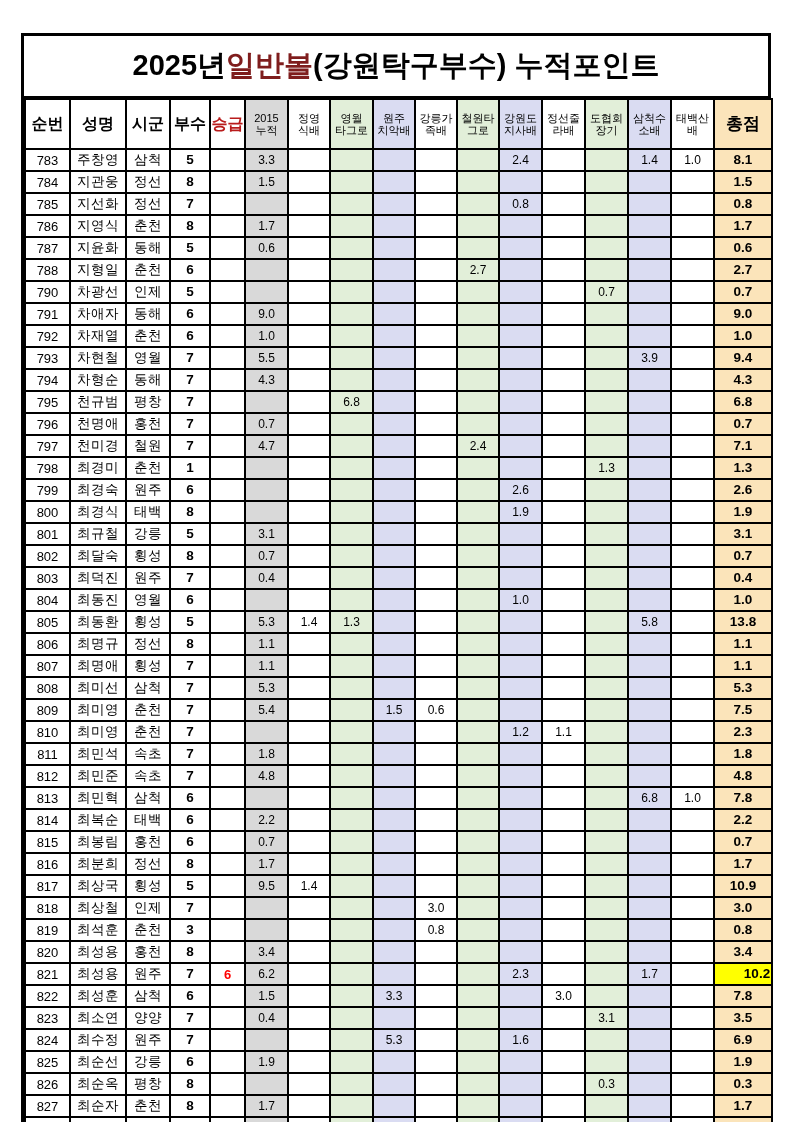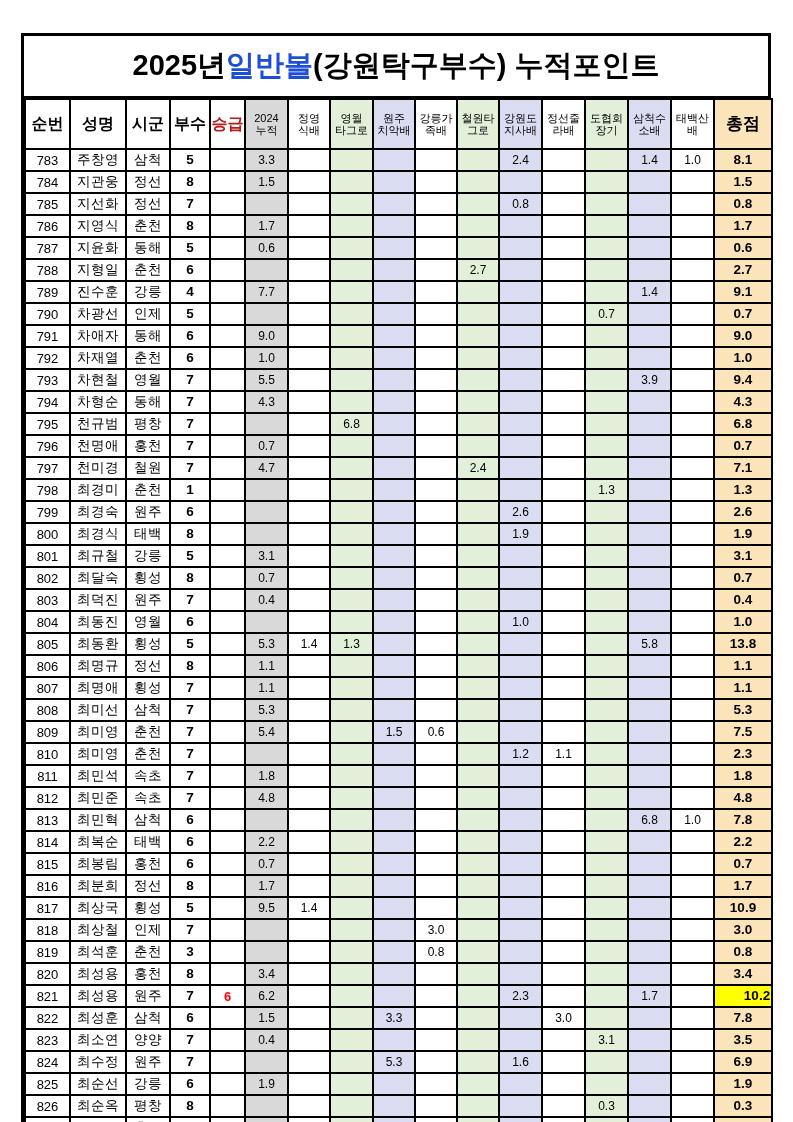--- a/index.html
+++ b/index.html
@@ -10,21 +10,21 @@
   }
   .frame{
     position:absolute;left:21px;top:33px;width:750px;
     border:3px solid #000;box-sizing:border-box;background:#fff;
   }
   .title{
     height:60px;border-bottom:2px solid #000;
     display:flex;align-items:center;justify-content:center;
     font-size:29px;font-weight:bold;letter-spacing:0px;color:#000;
   }
-  .title .red{color:#1d4ed8;}
+  .title .red{color:#7f1d1d;}
   table{border-collapse:collapse;table-layout:fixed;width:100%;}
   th,td{
     border:2px solid #000;padding:0;text-align:center;vertical-align:middle;
     overflow:hidden;box-sizing:border-box;
   }
   thead tr{height:50px;}
   th{font-weight:bold;font-size:16px;line-height:1.12;white-space:pre-line;background:#fff;}
   th.small{font-size:11px;font-weight:normal;}
   th.total-h{font-size:17px;}
   th.th-red{color:#b91c1c;}
@@ -76,21 +76,21 @@
         <col class="c15">
       <col class="c16">
     </colgroup>
     <thead>
       <tr id="header-row">
           <th>순번</th>
           <th>성명</th>
           <th>시군</th>
           <th>부수</th>
           <th class="th-red">승급</th>
-          <th class="small bg-gray">2024
+          <th class="small bg-gray">2015
 누적</th>
           <th class="small">정영
 식배</th>
           <th class="small bg-green">영월
 타그로</th>
           <th class="small bg-blue">원주
 치악배</th>
           <th class="small">강릉가
 족배</th>
           <th class="small bg-green">철원타
@@ -217,39 +217,20 @@
           <td class="col-gangneung_family"></td>
           <td class="col-cheorwon_tagro bg-green">2.7</td>
           <td class="col-gangwon_governor bg-blue"></td>
           <td class="col-jeongseon_julla"></td>
           <td class="col-dohyeophoe_janggi bg-green"></td>
           <td class="col-samcheok_suso bg-blue"></td>
           <td class="col-taebaeksan"></td>
           <td class="col-total bg-orange">2.7</td>
         </tr>
         <tr>
-          <td class="col-no">789</td>
-          <td class="col-name">진수훈</td>
-          <td class="col-region">강릉</td>
-          <td class="col-grade">4</td>
-          <td class="col-promo"></td>
-          <td class="col-prev2024 bg-gray">7.7</td>
-          <td class="col-jeongyeongsik"></td>
-          <td class="col-yeongwol_tagro bg-green"></td>
-          <td class="col-wonju_chiak bg-blue"></td>
-          <td class="col-gangneung_family"></td>
-          <td class="col-cheorwon_tagro bg-green"></td>
-          <td class="col-gangwon_governor bg-blue"></td>
-          <td class="col-jeongseon_julla"></td>
-          <td class="col-dohyeophoe_janggi bg-green"></td>
-          <td class="col-samcheok_suso bg-blue">1.4</td>
-          <td class="col-taebaeksan"></td>
-          <td class="col-total bg-orange">9.1</td>
-        </tr>
-        <tr>
           <td class="col-no">790</td>
           <td class="col-name">차광선</td>
           <td class="col-region">인제</td>
           <td class="col-grade">5</td>
           <td class="col-promo"></td>
           <td class="col-prev2024 bg-gray"></td>
           <td class="col-jeongyeongsik"></td>
           <td class="col-yeongwol_tagro bg-green"></td>
           <td class="col-wonju_chiak bg-blue"></td>
           <td class="col-gangneung_family"></td>

